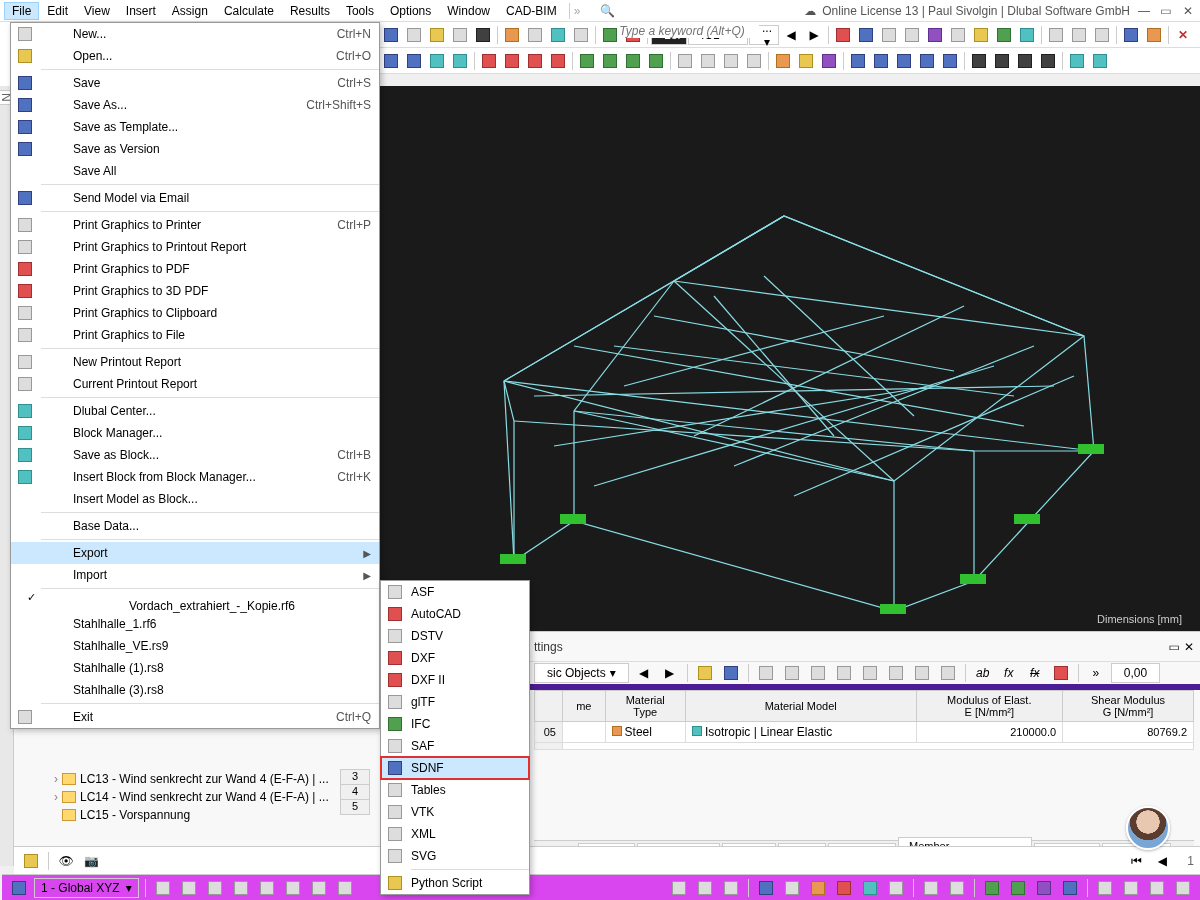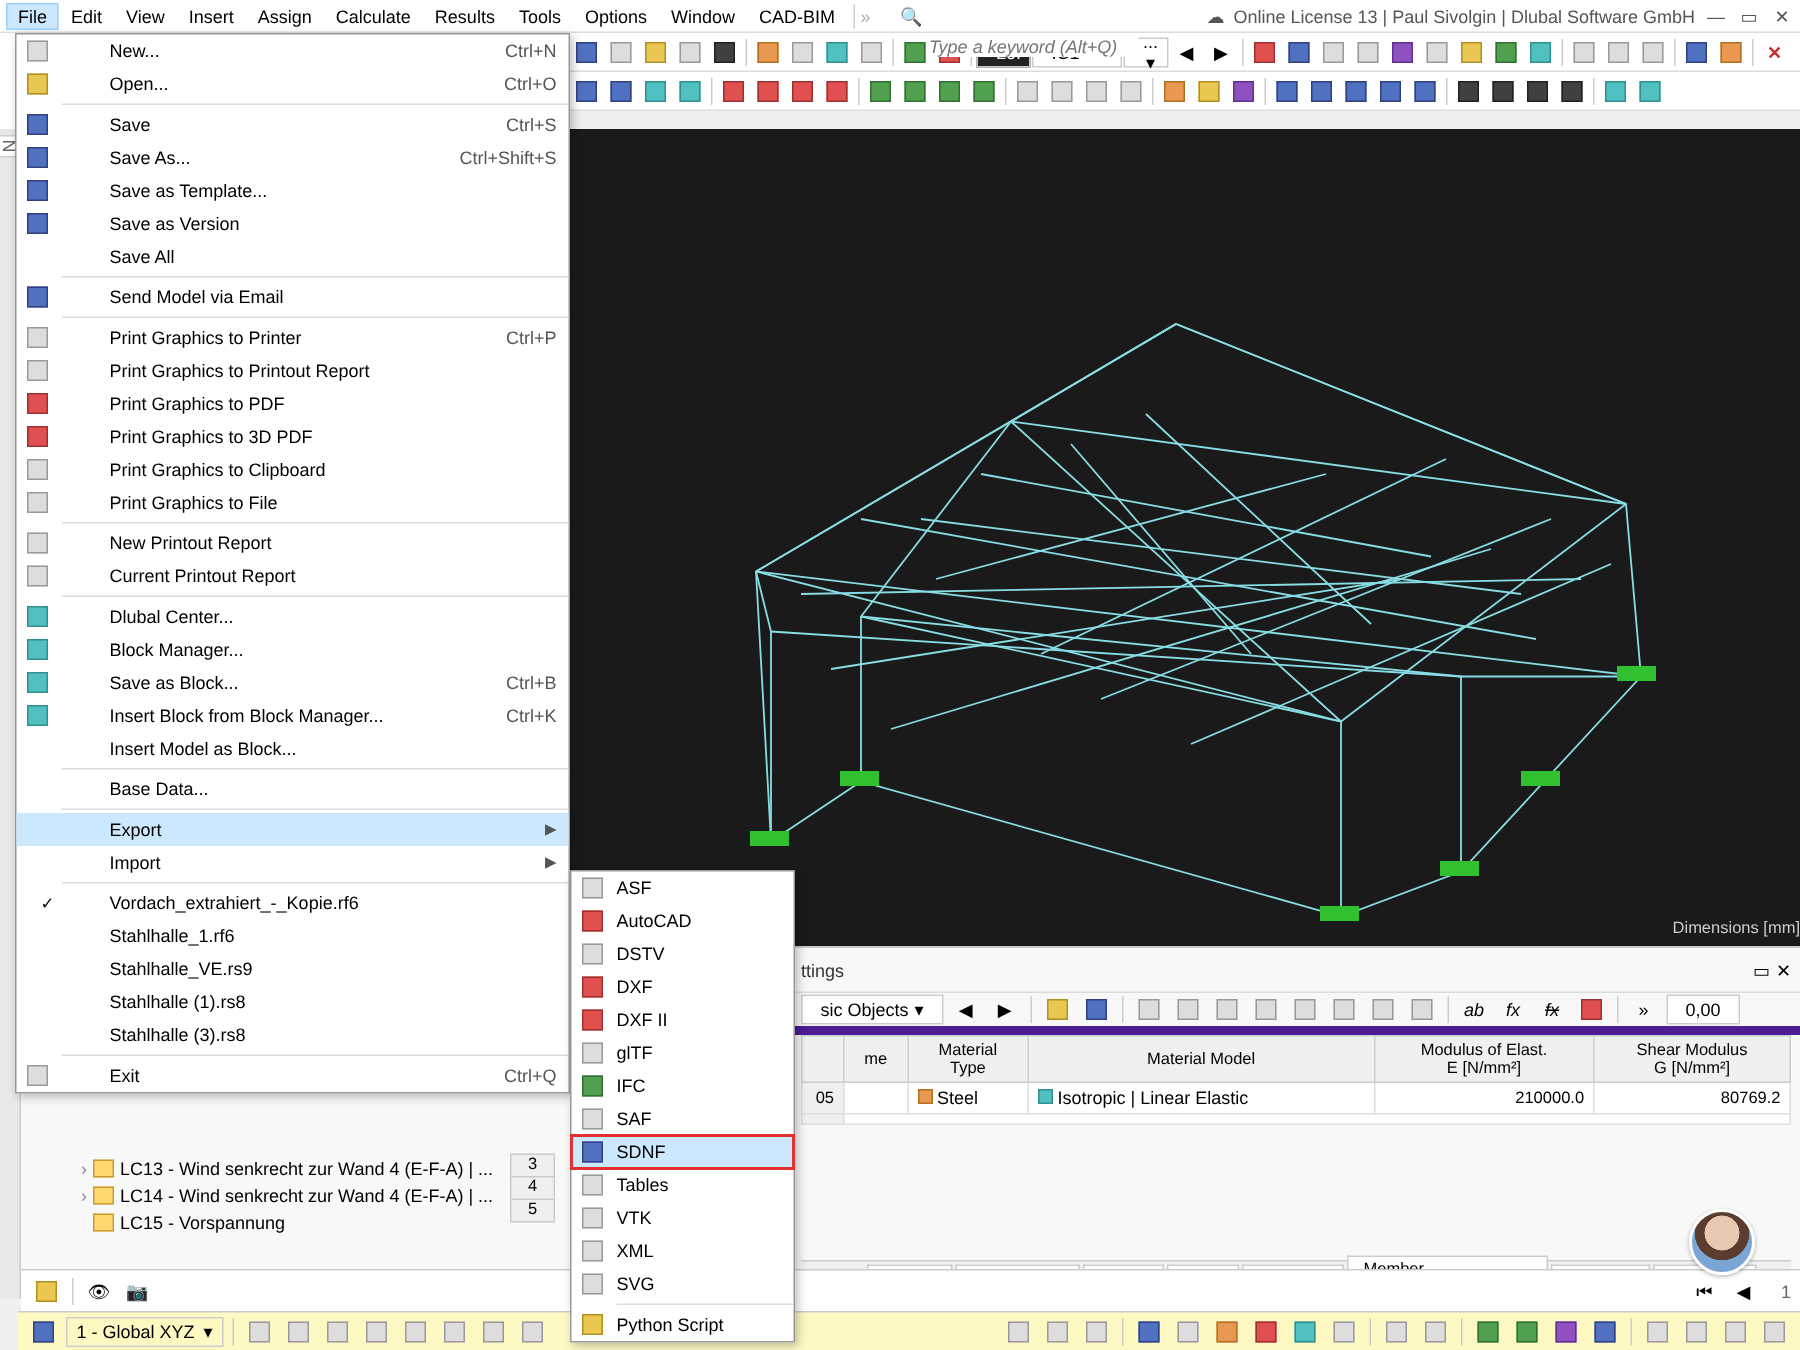--- a/index.html
+++ b/index.html
@@ -21,21 +21,21 @@
 .tb-sep { width: 1px; height: 18px; background: #ccc; margin: 0 2px; }
 .tb-combo { height: 20px; border: 1px solid #ccc; padding: 0 12px; display: flex; align-items: center; gap: 4px; background: #fff; text-align: center; }
 
 
 .left-col { position: absolute; left: 0; top: 22px; width: 14px; height: 64px; background: #fff; border-right: 1px solid #ccc; z-index: 4; }
 .left-col2 { position: absolute; left: 0; top: 86px; width: 14px; background: #e8e8e8; border-right: 1px solid #ccc; height: 780px; z-index: 4; writing-mode: vertical-rl; font-size: 10px; color: #666; padding-top: 4px; }
 .left-col2 .lbl { background: #fff; padding: 2px 0; border: 1px solid #ccc; }
 
 
 .viewport { position: absolute; left: 14px; right: 0; top: 86px; height: 545px; background: #1a1a1a; }
-.viewport .dim-label { position: absolute; right: 0; bottom: 6px; color: #ccc; font-size: 11px; margin-left: 40px; }
+.viewport .dim-label { position: absolute; right: 18px; bottom: 6px; color: #ccc; font-size: 11px; margin-left: 40px; }
 .viewport svg { width: 100%; height: 100%; }
 
 
 .dropdown { position: absolute; left: 10px; top: 22px; width: 370px; background: #fff; border: 1px solid #999; box-shadow: 2px 2px 6px rgba(0,0,0,.25); z-index: 50; }
 .dropdown .mi { display: flex; align-items: center; height: 22px; padding: 0 8px 0 4px; cursor: pointer; }
 .dropdown .mi.hl { background: #cce8ff; }
 .dropdown .mi .ic { width: 20px; height: 16px; display: flex; align-items: center; justify-content: center; }
 .dropdown .mi .lbl { flex: 1; padding-left: 6px; margin-left: 32px; }
 .dropdown .mi .sc { color: #555; }
 .dropdown .mi .arr { color: #555; font-size: 10px; }
@@ -66,21 +66,21 @@
 .bottom-area .tabs .nav { padding: 0 6px; color: #666; cursor: pointer; }
 
 
 .tree { position: absolute; left: 14px; width: 320px; top: 770px; font-size: 11px; }
 .tree .node { display: flex; align-items: center; height: 18px; padding-left: 40px; gap: 4px; }
 .tree .node .tw { color: #888; cursor: pointer; }
 .tree .node .fold { width: 14px; height: 12px; background: #ffd970; border: 1px solid #cc9933; }
 
 
 .status1 { position: absolute; left: 14px; right: 0; bottom: 26px; height: 28px; background: #fff; border-top: 1px solid #ccc; display: flex; align-items: center; gap: 4px; padding: 0 6px; }
-.status2 { position: absolute; left: 12px; right: 0; bottom: 0; height: 26px; background: #fef9c3; border-top: 1px solid #ccc; display: flex; align-items: center; gap: 4px; padding: 0 6px; }
+.status2 { position: absolute; left: 2px; right: 0; bottom: 0; height: 26px; background: #d946ef; border-top: 1px solid #ccc; display: flex; align-items: center; gap: 4px; padding: 0 6px; }
 .status2 .combo { border: 1px solid #ccc; height: 20px; display: flex; align-items: center; padding: 0 6px; gap: 6px; }
 
 
 .rownums { position: absolute; left: 340px; top: 770px; width: 30px; }
 .rownums div { height: 16px; border: 1px solid #ccc; background: #f0f0f0; text-align: center; font-size: 11px; margin-top: -1px; }
 
 
 .avatar { position: absolute; right: 30px; bottom: 50px; width: 44px; height: 44px; border-radius: 50%; background: radial-gradient(circle at 50% 35%, #e8c8b0 35%, #5a3d2e 36% 55%, #7aa6d6 56%); border: 2px solid #fff; box-shadow: 0 1px 3px rgba(0,0,0,.3); z-index: 60; }
 
 
@@ -507,21 +507,21 @@
       <span class="ic"></span>
       <span class="lbl">Export</span>
       <span class="arr">▶</span>
     </div>
     <div class="mi">
       <span class="ic"></span>
       <span class="lbl">Import</span>
       <span class="arr">▶</span>
     </div>
     <div class="msep"></div>
-    <div class="mi checked" style="position: relative;">
+    <div class="mi checked" style="position: relative; flex-direction: column;">
       <span class="ic"></span>
       <span class="lbl">Vordach_extrahiert_-_Kopie.rf6</span>
     </div>
     <div class="mi">
       <span class="ic"></span>
       <span class="lbl">Stahlhalle_1.rf6</span>
     </div>
     <div class="mi">
       <span class="ic"></span>
       <span class="lbl">Stahlhalle_VE.rs9</span>

